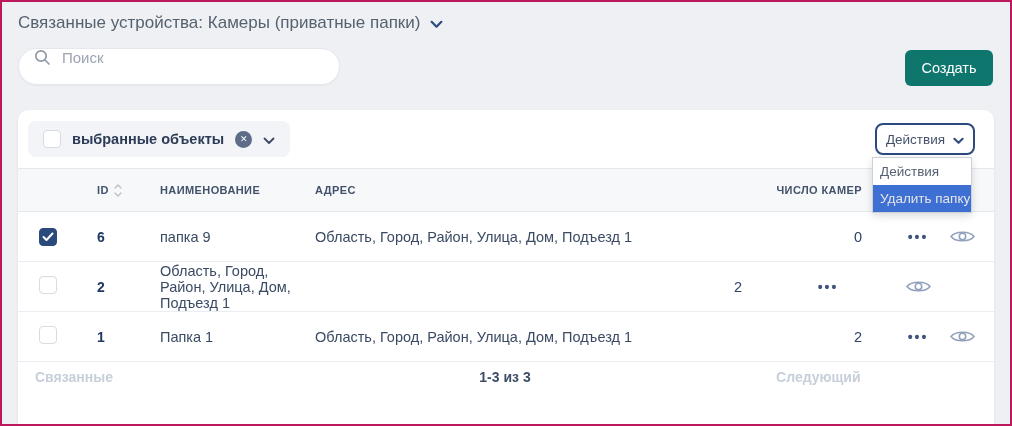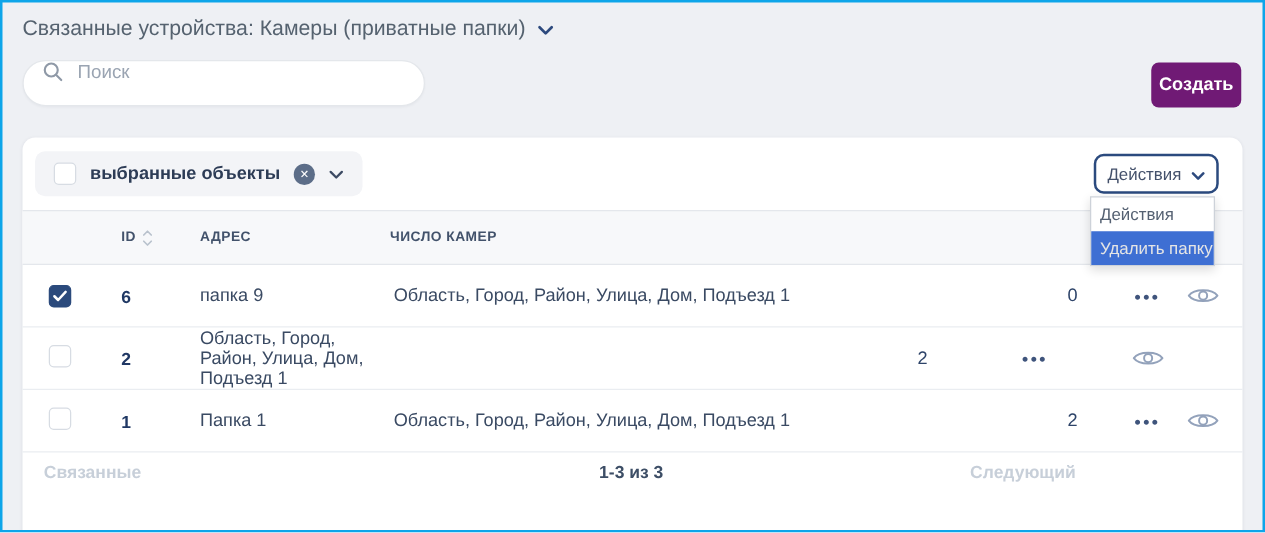--- a/index.html
+++ b/index.html
@@ -2,21 +2,21 @@
 <html><head>
 <meta charset="utf-8">
 <style>
   * { box-sizing: border-box; margin: 0; padding: 0; }
   html,body { width: 1012px; height: 426px; }
   body { font-family: "Liberation Sans", sans-serif; }
 
   .frame {
     position: relative;
     width: 1012px; height: 426px;
-    border: 2px solid #0ea5e9;
+    border: 2px solid #be185d;
     background: #eef0f4;
     overflow: hidden;
   }
 
   
   .page-title {
     position: absolute; top: 10px; left: 16px;
     display: flex; align-items: center; gap: 10px;
     font-size: 17px; color: #55626f;
   }
@@ -32,25 +32,25 @@
   .search svg { flex: 0 0 auto; color: #8f99a7; }
   .search input {
     border: none; outline: none; background: transparent;
     font-family: "Liberation Sans", sans-serif;
     font-size: 15px; color: #3a4a63; width: 100%;
   }
   .search input::placeholder { color: #9aa4b2; }
 
   .create-btn {
     position: absolute; top: 48px; right: 17px;
-    width: 72px; height: 36px;
-    background: #701a75; color: #fff;
+    width: 88px; height: 36px;
+    background: #0f766e; color: #fff;
     border: none; border-radius: 6px;
     font-family: "Liberation Sans", sans-serif;
-    font-size: 14.5px; font-weight: bold;
+    font-size: 14.5px; font-weight: normal;
     cursor: pointer;
   }
 
   
   .card {
     position: absolute; left: 16px; top: 108px;
     width: 976px; height: 333px;
     background: #fff; border-radius: 10px;
     box-shadow: 0 1px 3px rgba(20,30,60,.07);
   }
@@ -114,21 +114,21 @@
     height: 44px;
     background: #f7f8fa;
     border-top: 1px solid #e4e7ec;
     border-bottom: 1px solid #e4e7ec;
     font-size: 11px; font-weight: bold; color: #42526b;
     letter-spacing: .4px;
   }
   .th-id { display: flex; align-items: center; gap: 5px; padding-left: 12px; }
   .sort-icon { color: #b9c2cd; cursor: pointer; display: inline-flex; }
   .th-name, .th-address { padding-left: 3px; }
-  .th-cameras { padding-right: 26px; }
+  .th-cameras { text-align: right; padding-right: 26px; }
 
   .table-row {
     height: 50px;
     border-bottom: 1px solid #eaedf1;
     font-size: 14.5px; color: #3a4a63;
   }
   .cell-id { font-weight: bold; color: #203864; font-size: 14px; padding-left: 12px; }
   .cell-name, .cell-address { padding-left: 3px; }
   .cell-cameras { text-align: right; padding-right: 26px; color: #2e4469; }
   .cell-dots {
@@ -207,20 +207,21 @@
       <div></div>
       <div class="th-id">
         <span>ID</span>
         <span class="sort-icon">
           <svg width="8" height="13" viewBox="0 0 8 13">
               <path d="M1 4 L4 1 L7 4" fill="none" stroke="currentColor" stroke-width="1.4" stroke-linecap="round" stroke-linejoin="round"></path>
               <path d="M1 9 L4 12 L7 9" fill="none" stroke="currentColor" stroke-width="1.4" stroke-linecap="round" stroke-linejoin="round"></path>
             </svg>
         </span>
       </div>
+      <div class="th-name">НАИМЕНОВАНИЕ</div>
       <div class="th-address">АДРЕС</div>
       <div class="th-cameras">ЧИСЛО КАМЕР</div>
       <div></div>
       <div></div>
     </div>
 
     <div class="table-row grid-cols">
       <div><span class="checkbox checked">
             <svg width="12" height="10" viewBox="0 0 12 10">
               <path d="M1.5 5 L4.5 8 L10.5 1.5" stroke="#fff" stroke-width="2" fill="none" stroke-linecap="round" stroke-linejoin="round"></path>

